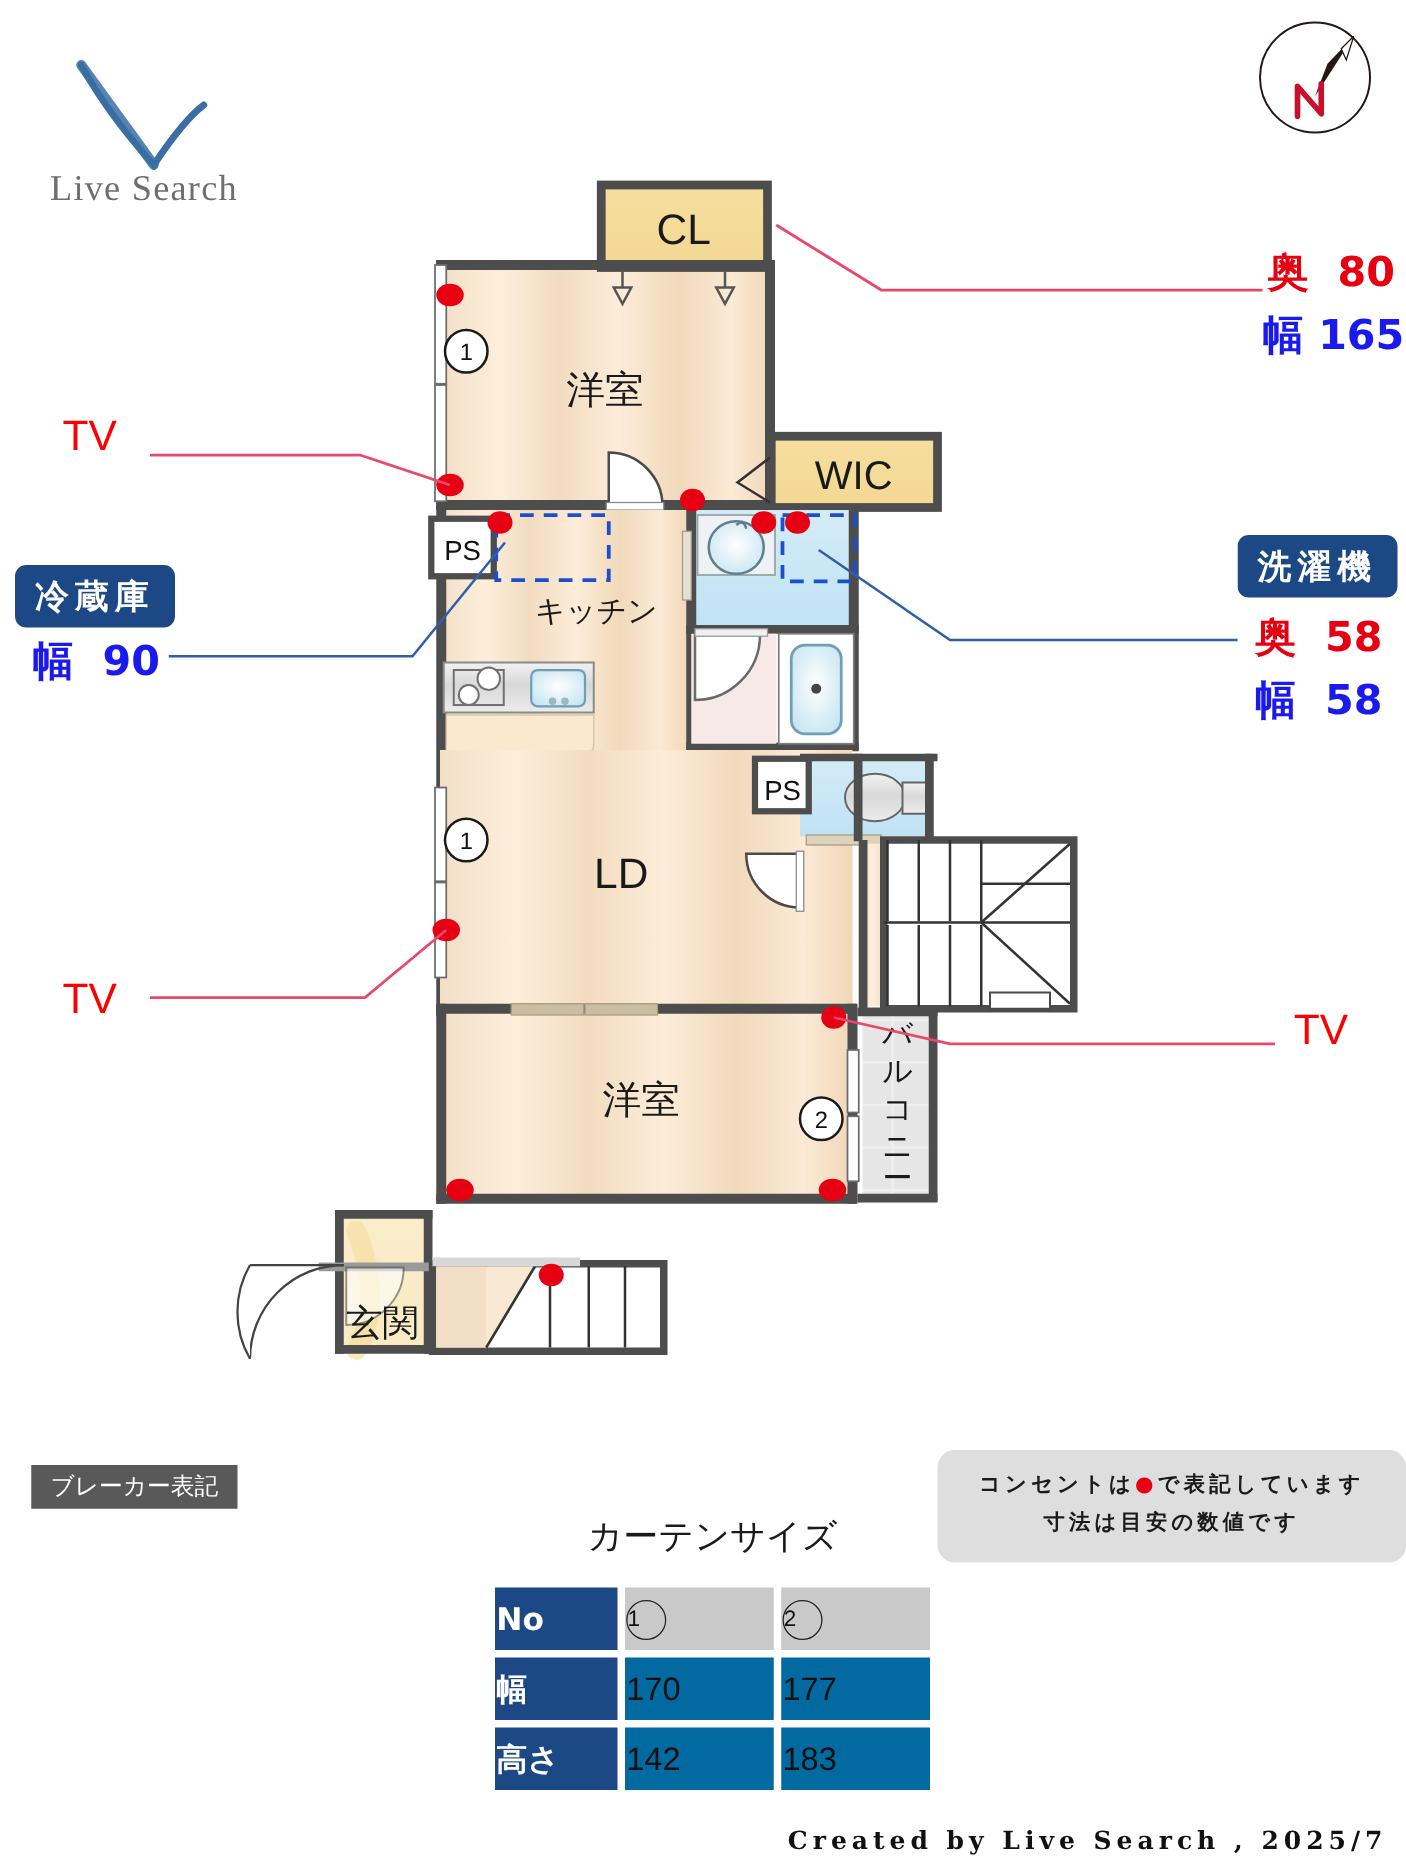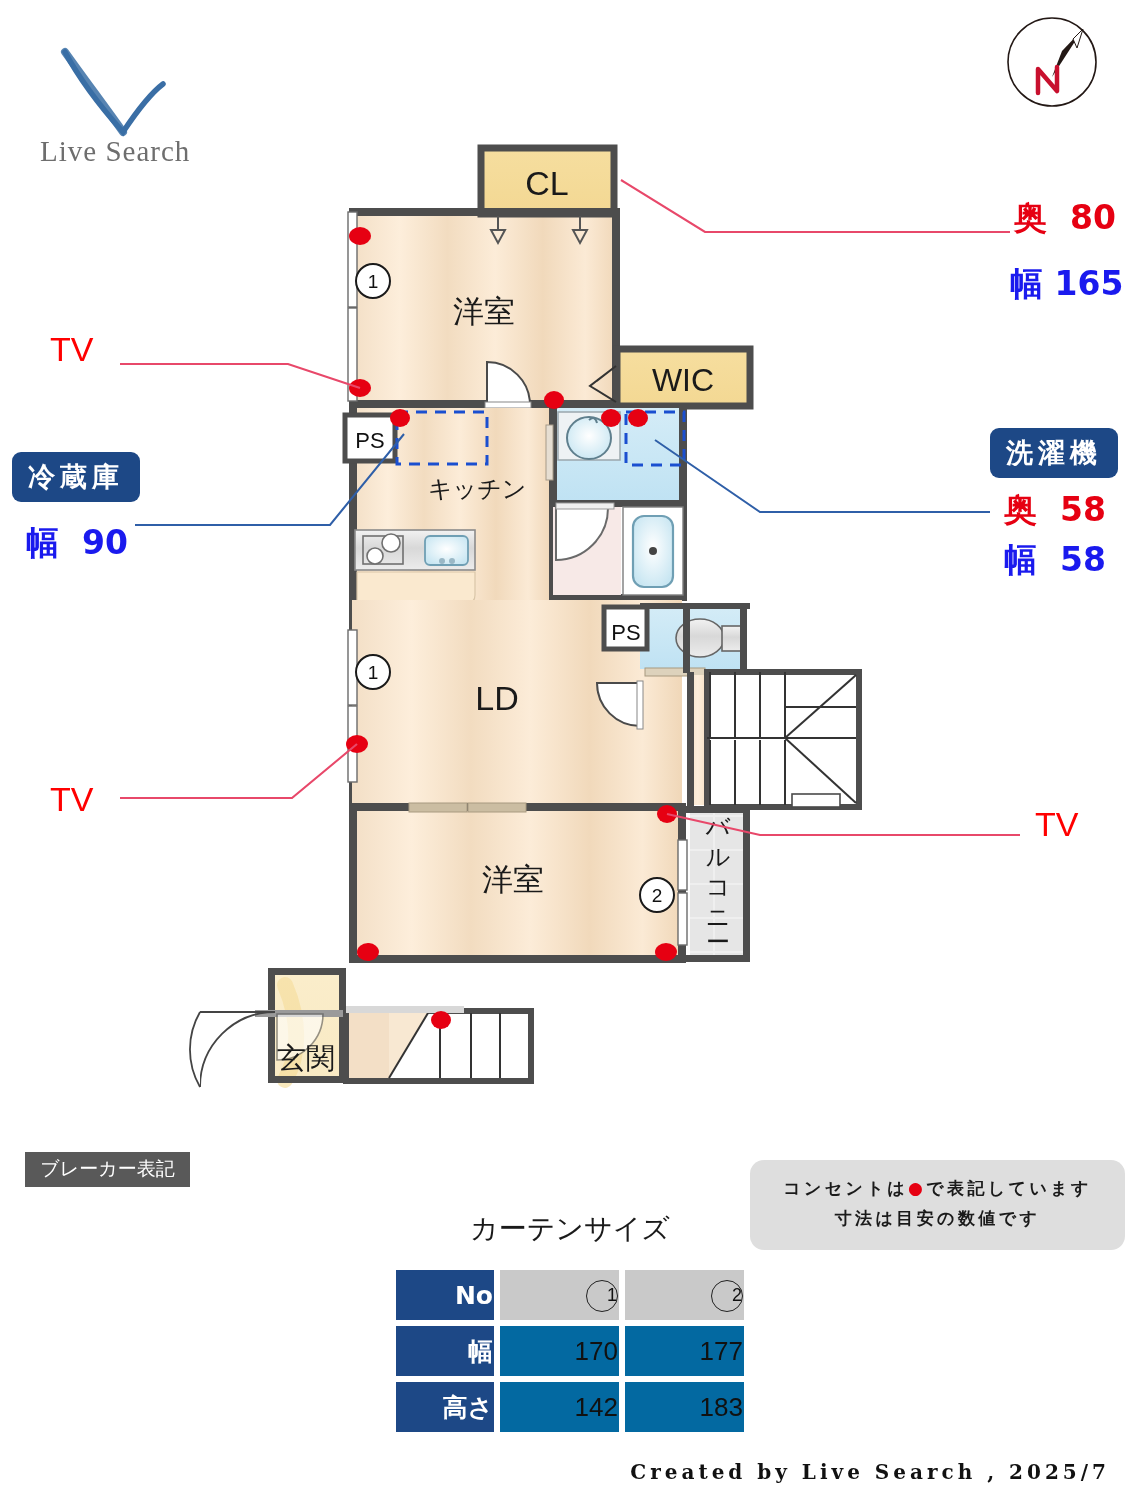--- a/index.html
+++ b/index.html
@@ -31,21 +31,21 @@
     display:inline-block;background:#1d4886;color:#fff;border-radius:9px;
     padding:7px 16px;font-size:27px;letter-spacing:5px;font-weight:700;
     font-family:"DejaVu Sans",sans-serif;
   }
   .dimrow{font-size:33px;font-weight:700;white-space:pre;font-family:"DejaVu Sans",sans-serif;}
 
   
   #breaker{left:25px;top:1152px;width:165px;}
   #breaker .hd{
     background:#595959;color:#fff;text-align:center;font-size:19px;
-    padding:4px 0 5px 0;font-family:"DejaVu Sans",sans-serif;letter-spacing:0px;
+    padding:4px 0 5px 0;font-family:"DejaVu Sans",sans-serif;letter-spacing:0px;margin-top:20px;
   }
   #breaker .bd{
     border:1.5px solid #9b9b9b;border-top:none;background:#fff;color:#e60012;
     text-align:center;font-size:36px;padding:5px 0 9px 0;font-weight:400;
   }
 
   
   #note{
     right:0;top:1160px;width:375px;background:#dedede;border-radius:14px;
     padding:14px 0 16px 0;
@@ -56,21 +56,21 @@
   }
   #note .dot{color:#e60012;}
 
   
   #curtain{left:390px;top:1210px;width:360px;}
   #curtain .title{
     text-align:center;font-size:28px;color:#1a1a1a;margin-bottom:16px;
     font-family:"DejaVu Sans",sans-serif;
   }
   #curtain table{border-collapse:separate;border-spacing:6px;width:100%;}
-  #curtain td{height:48px;text-align:right;font-size:25px;margin-left:11px;}
+  #curtain td{height:48px;text-align:left;font-size:25px;margin-left:11px;}
   #curtain td.hd{background:#1d4886;color:#fff;width:96px;font-weight:700;font-family:"DejaVu Sans",sans-serif;}
   #curtain td.colhd{background:#c9c9c9;color:#111;}
   #curtain td.val{background:#0369a1;color:#111;font-size:26px;}
   .numcirc{
     display:inline-block;width:30px;height:30px;line-height:29px;border:1.6px solid #222;
     border-radius:50%;font-size:18px;background:transparent;
   }
 
   
   #footer{
@@ -314,26 +314,26 @@
     <path d="M655 440 L760 512 L990 512"></path>
   </g>
 </svg>
 
 <div class="abs tv" style="left:50px;top:330px;">TV</div>
 <div class="abs tv" style="left:50px;top:780px;">TV</div>
 <div class="abs tv" style="left:1035px;top:805px;">TV</div>
 
 <div class="abs" style="left:1010px;top:196px;width:110px;text-align:center;">
   <div class="dimrow"><span class="red">奥</span><span class="red">&nbsp;&nbsp;</span><span class="red">80</span></div>
-  <div class="dimrow" style="margin-top:21px;"><span class="blue">幅</span><span class="blue">&nbsp;</span><span class="blue">165</span></div>
+  <div class="dimrow" style="margin-top:5px;"><span class="blue">幅</span><span class="blue">&nbsp;</span><span class="blue">165</span></div>
 </div>
 
 <div class="abs" style="left:12px;top:452px;width:190px;">
   <div class="badge">冷蔵庫</div>
-  <div class="dimrow" style="margin-top:19px;margin-left:14px;"><span class="blue">幅</span><span class="blue">&nbsp;&nbsp;</span><span class="blue">90</span></div>
+  <div class="dimrow" style="margin-top:5px;margin-left:14px;"><span class="blue">幅</span><span class="blue">&nbsp;&nbsp;</span><span class="blue">90</span></div>
 </div>
 
 <div class="abs" style="left:990px;top:428px;width:200px;">
   <div class="badge">洗濯機</div>
   <div class="dimrow" style="margin-top:10px;margin-left:14px;"><span class="red">奥</span><span class="red">&nbsp;&nbsp;</span><span class="red">58</span></div>
   <div class="dimrow" style="margin-top:5px;margin-left:14px;"><span class="blue">幅</span><span class="blue">&nbsp;&nbsp;</span><span class="blue">58</span></div>
 </div>
 
 <div class="abs" id="breaker">
   <div class="hd">ブレーカー表記</div>

